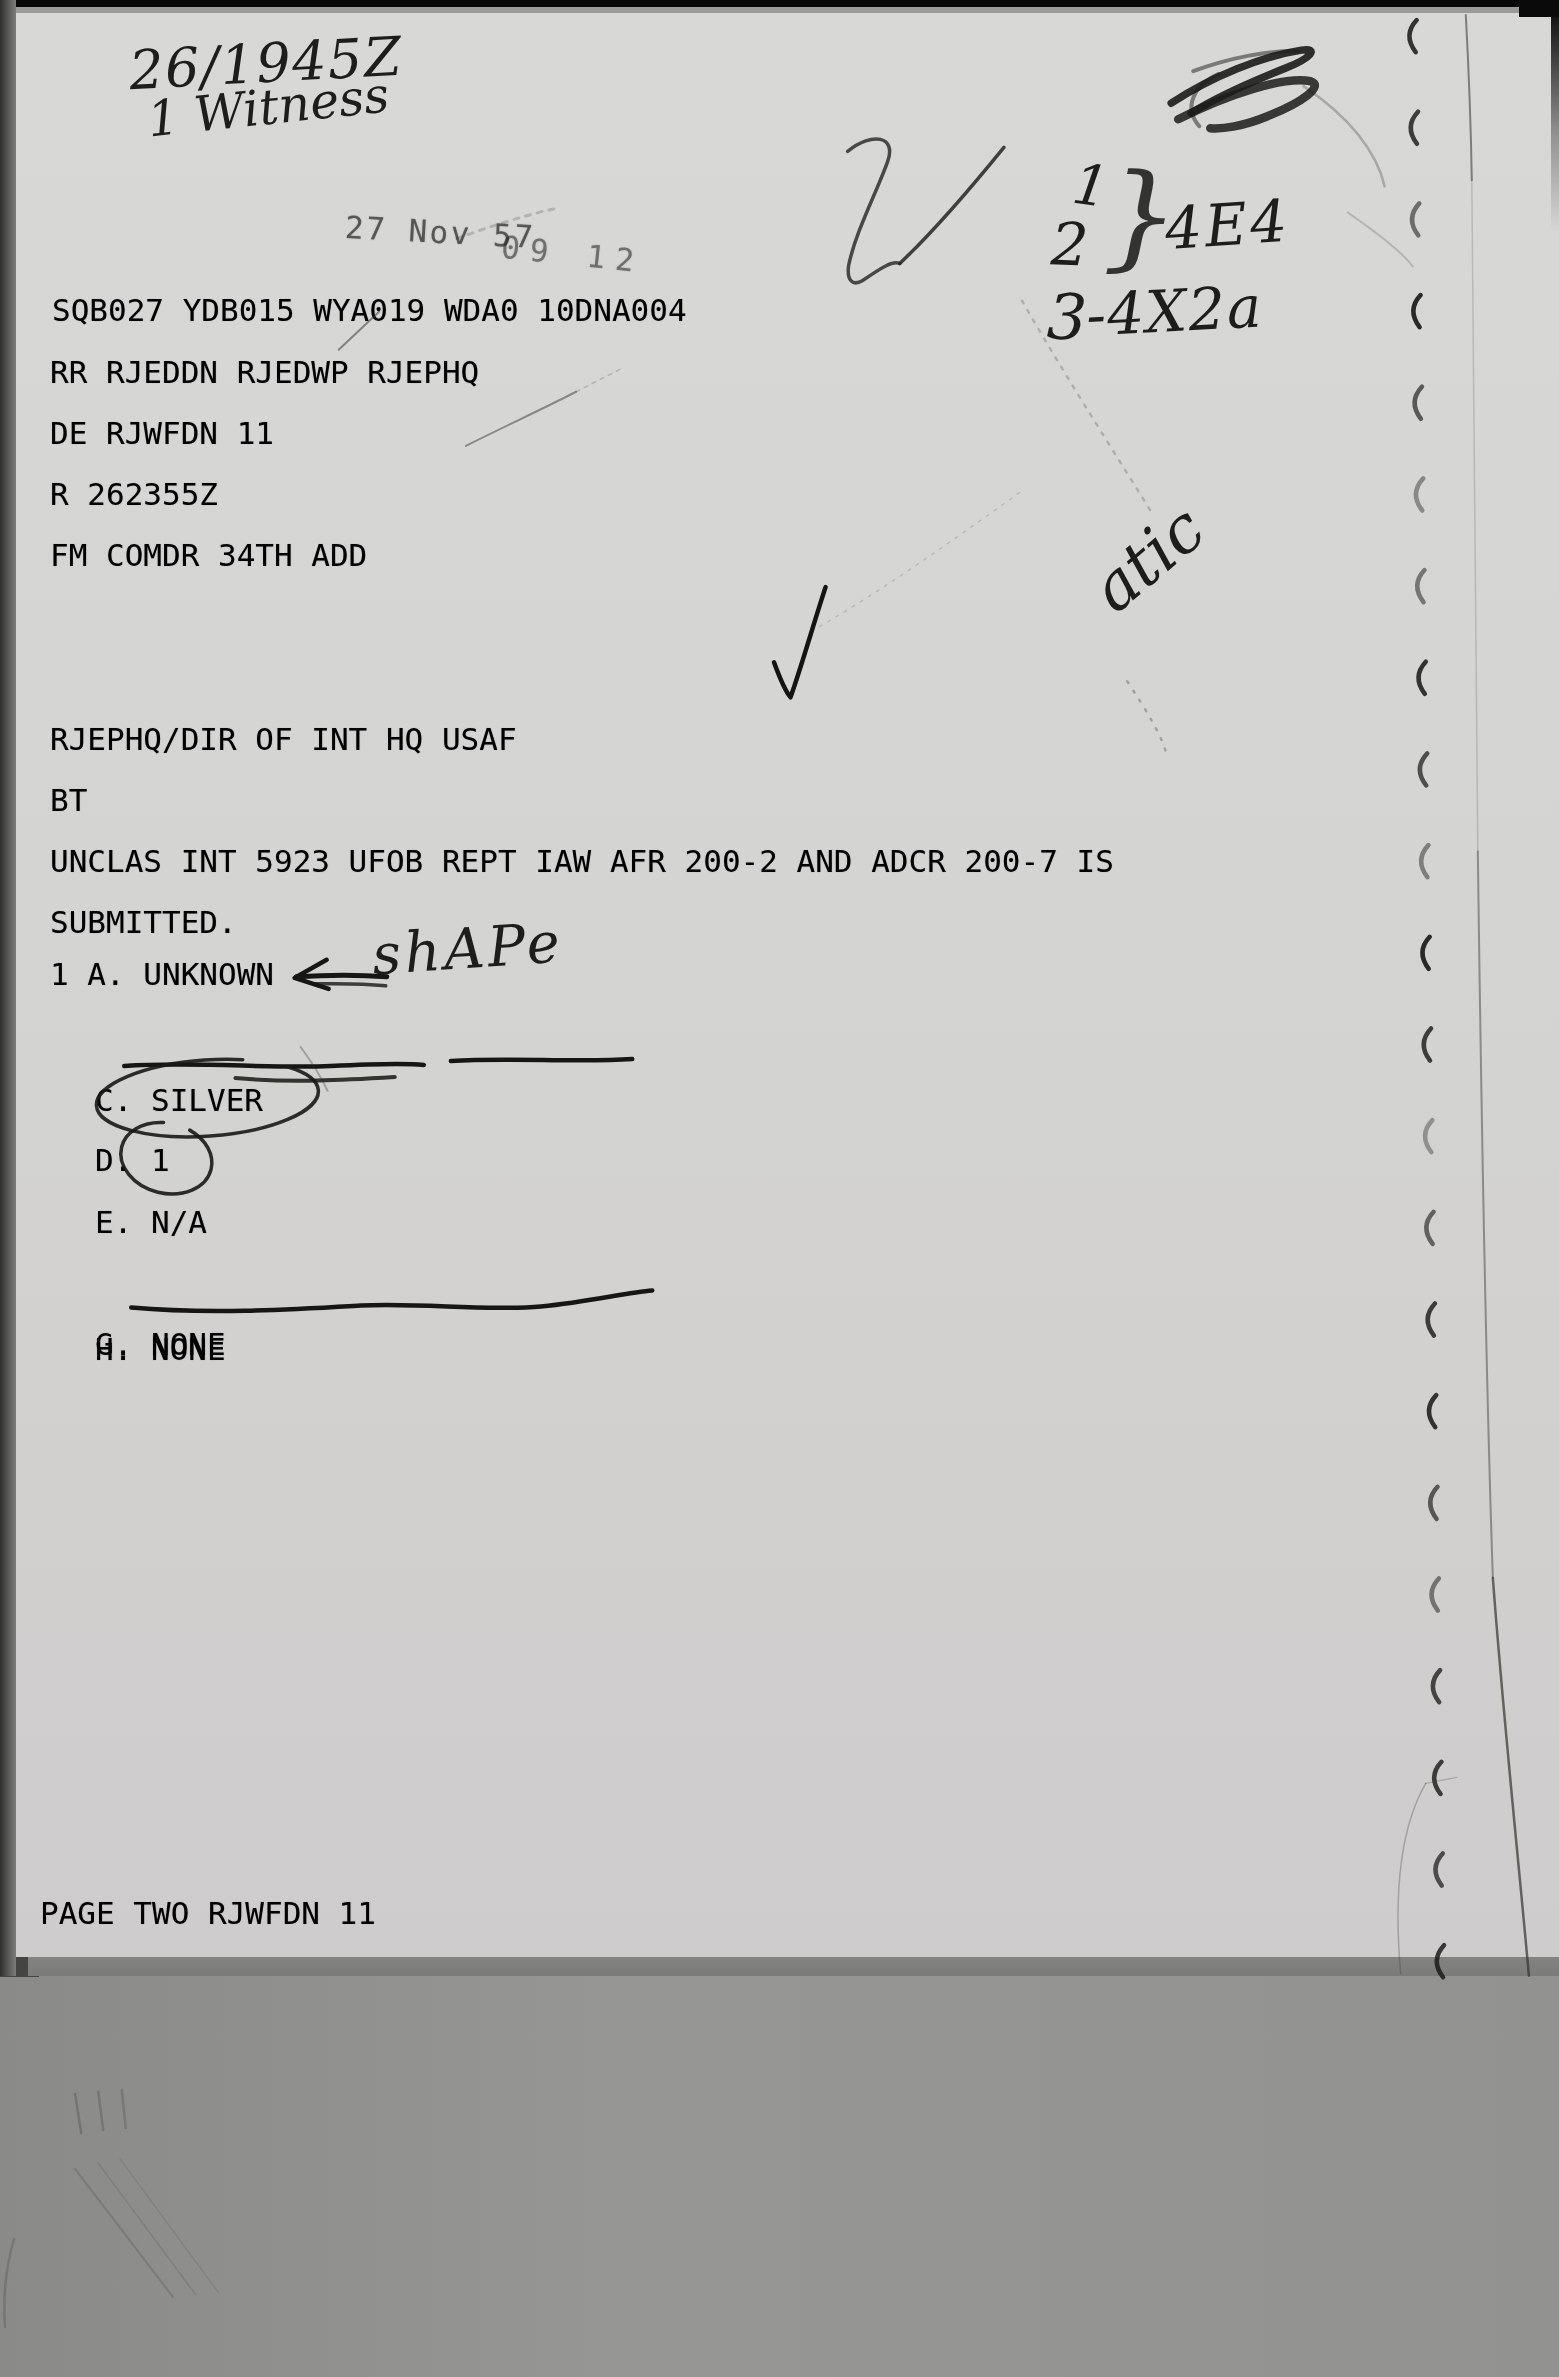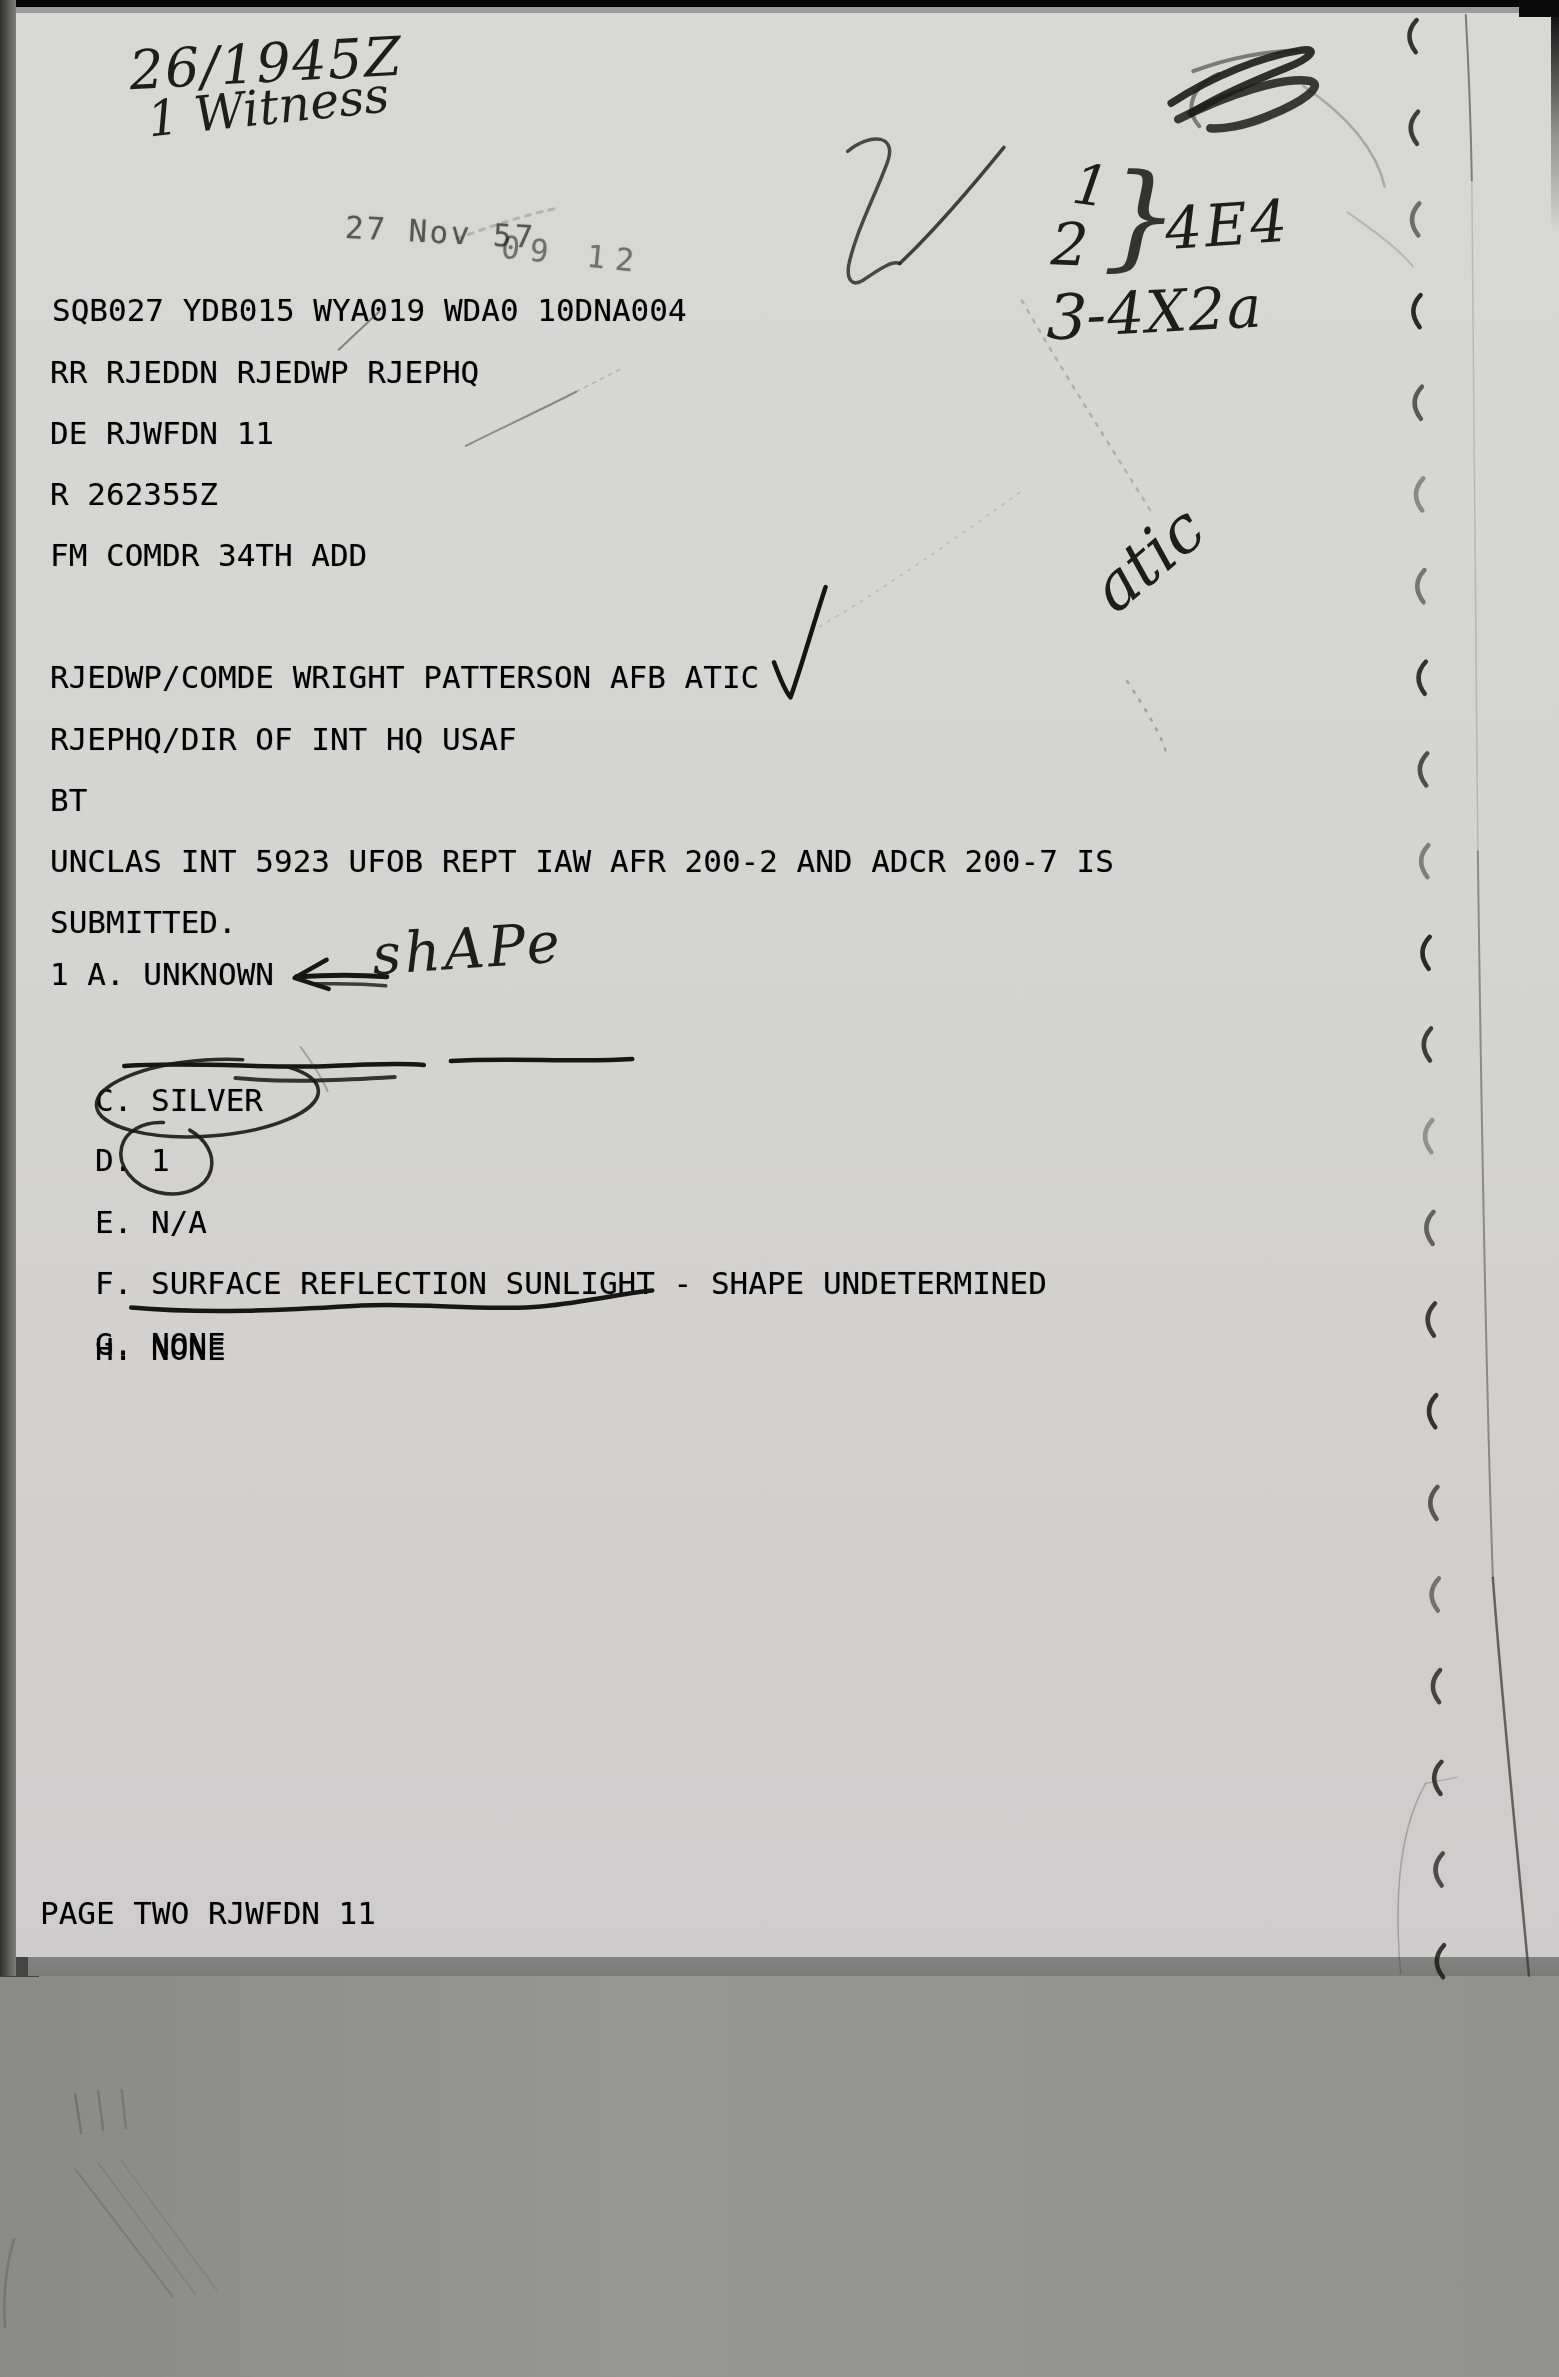--- a/index.html
+++ b/index.html
@@ -50,30 +50,28 @@
   <div class="bottom-shadow-band"></div>
   <div class="left-edge-strip"></div>
   <div class="corner-wedge-tr"></div>
   <div class="right-dark-strip"></div>
 
   <div class="tline" style="left:52px;top:292px">SQB027 YDB015 WYA019 WDA0 10DNA004</div>
   <div class="tline" style="left:50px;top:354px">RR RJEDDN RJEDWP RJEPHQ</div>
   <div class="tline" style="left:50px;top:415px">DE RJWFDN 11</div>
   <div class="tline" style="left:50px;top:476px">R 262355Z</div>
   <div class="tline" style="left:50px;top:537px">FM COMDR 34TH ADD</div>
-  <div class="tline" style="left:50px;top:659px">RJEDWP/COMDE WRIGHT PATTERSON AFB ATIC</div>
   <div class="tline" style="left:50px;top:721px">RJEPHQ/DIR OF INT HQ USAF</div>
   <div class="tline" style="left:50px;top:782px">BT</div>
   <div class="tline" style="left:50px;top:843px">UNCLAS INT 5923 UFOB REPT IAW AFR 200-2 AND ADCR 200-7 IS</div>
   <div class="tline" style="left:50px;top:904px">SUBMITTED.</div>
   <div class="tline" style="left:50px;top:956px">1 A. UNKNOWN</div>
   <div class="tline" style="left:95px;top:1082px">C. SILVER</div>
   <div class="tline" style="left:95px;top:1142px">D. 1</div>
   <div class="tline" style="left:95px;top:1204px">E. N/A</div>
-  <div class="tline" style="left:95px;top:1265px">F. SURFACE REFLECTION SUNLIGHT - SHAPE UNDETERMINED</div>
   <div class="tline" style="left:95px;top:1326px">G. NONE</div>
   <div class="tline" style="left:95px;top:1331px">H. NONE</div>
   <div class="tline" style="left:40px;top:1895px">PAGE TWO RJWFDN 11</div>
 
   <div class="stamp" style="left:345px;top:214px;font-size:31px;letter-spacing:2.5px;transform:rotate(3deg)">27 Nov 57</div>
   <div class="stamp" style="left:501px;top:236px;font-size:31px;letter-spacing:10px;transform:rotate(6deg);opacity:.8">09 12</div>
 
   <div class="hw" style="left:129px;top:32px;font-size:54px;letter-spacing:1.5px;transform:rotate(-3deg)">26/1945Z</div>
   <div class="hw" style="left:147px;top:79px;font-size:49px;transform:rotate(-6deg)">1 Witness</div>
   <div class="hw" style="left:1073px;top:153px;font-size:56px;transform:rotate(8deg)">1</div>

